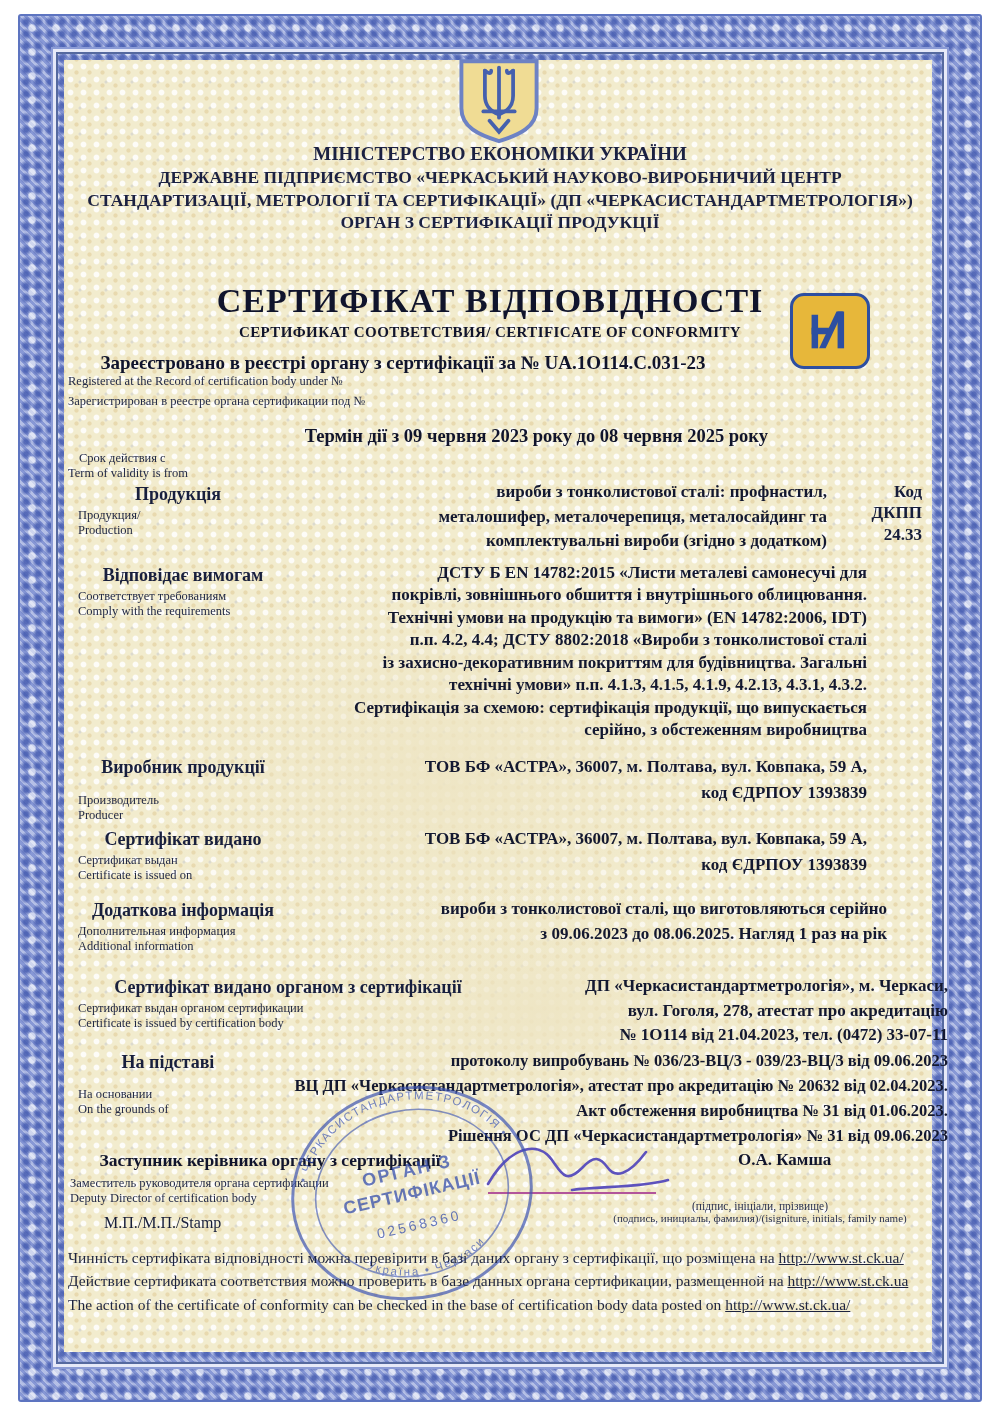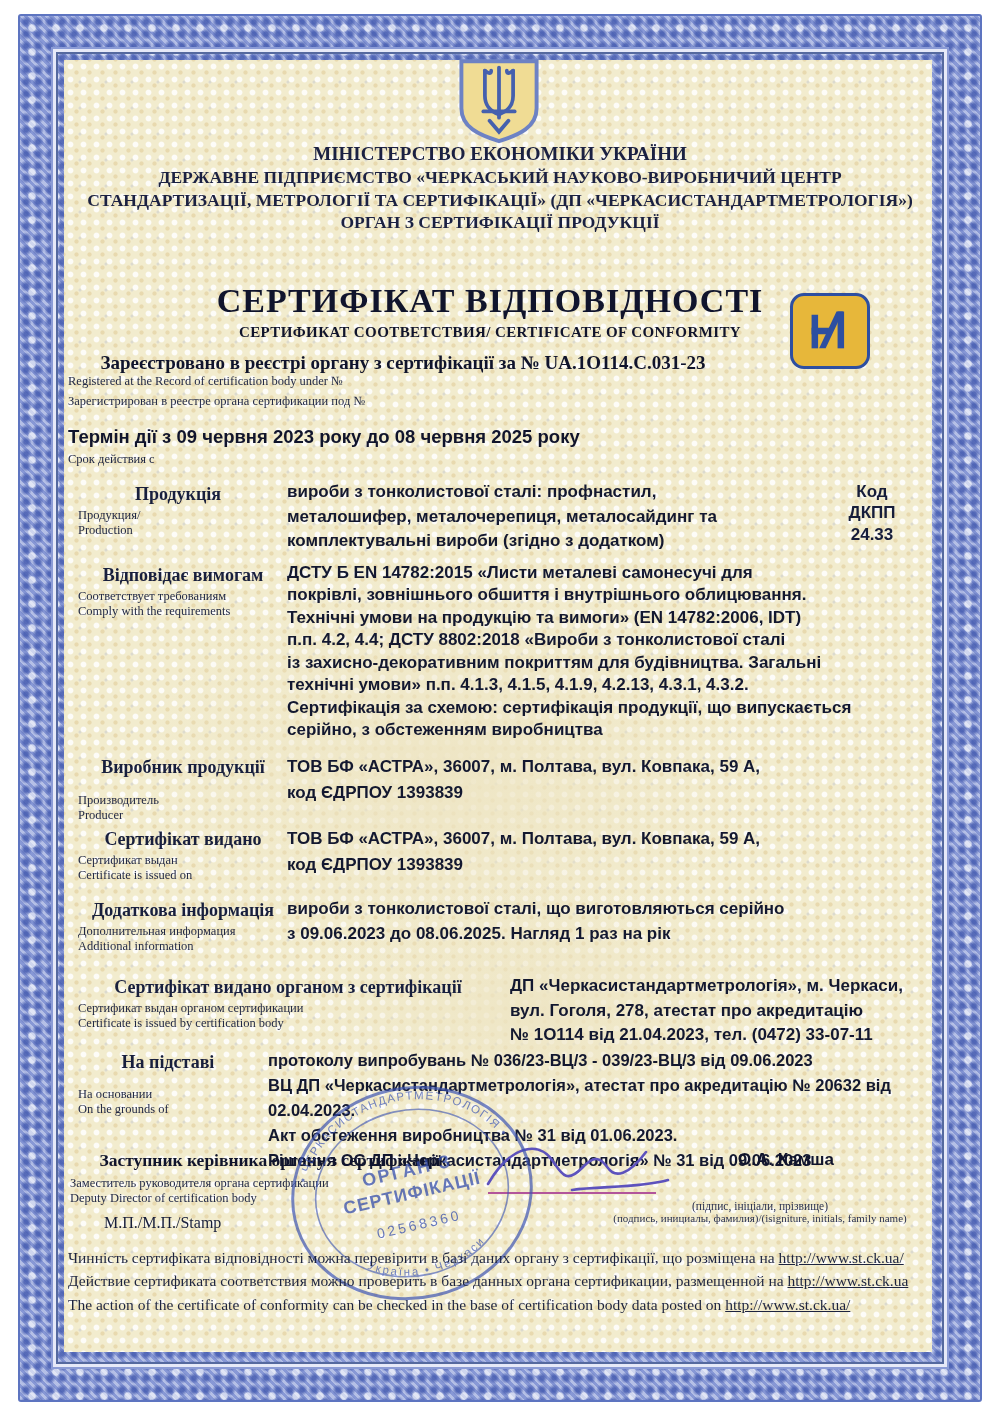--- a/index.html
+++ b/index.html
@@ -26,21 +26,21 @@
       radial-gradient(circle, rgba(196,150,60,.22) 1.6px, rgba(196,150,60,0) 2.6px),
       radial-gradient(circle, rgba(120,140,210,.18) 1px, rgba(120,140,210,0) 2px);
     background-size:13px 13px,13px 13px,26px 26px;
     background-position:0 0,6px 6px,3px 9px;}
   .blotch{position:absolute;border-radius:50%;pointer-events:none;
     background:radial-gradient(ellipse at center, rgba(238,229,196,.95), rgba(238,229,196,0) 70%);}
 
   .abs{position:absolute;}
   .center{text-align:center;}
   .serif-b{font-family:"Liberation Serif",serif;font-weight:bold;text-align:center;}
-  .sans-b{font-family:Liberation Sans, sans-serif;font-weight:bold;}
+  .sans-b{font-family:Liberation Serif, serif;font-weight:bold;text-align:right;}
   .small{font-size:12.5px;line-height:1.18;color:#232a46;}
   .label{font-size:18px;line-height:1.1;color:#181f3d;}
   .value{font-size:17px;line-height:1.35;white-space:pre-line;color:#131830;}
 
   .hdr-line{line-height:1.28;color:#1b2142;}
   .title{font-size:34px;letter-spacing:1px;color:#10142c;}
   .subtitle{font-size:15px;letter-spacing:.4px;color:#10142c;}
 
   .logo-box{width:74px;height:70px;background:#e7b73a;border:3px solid #2d4fa1;border-radius:14px;
             display:flex;align-items:center;justify-content:center;}
@@ -105,21 +105,22 @@
   </div>
 
   <div class="abs" style="left:68px;top:352px;width:670px;">
     <div class="serif-b" style="font-size:19px;color:#10142c;">Зареєстровано в реєстрі органу з сертифікації за № UA.1О114.С.031-23</div>
     <div class="small">Registered at the Record of certification body under №</div>
     <div class="small" style="margin-top:5px;">Зарегистрирован в реестре органа сертификации под №</div>
   </div>
 
   <div class="abs" style="left:68px;top:426px;width:700px;">
     <div class="sans-b" style="font-size:18.5px;color:#10142c;">Термін дії з 09 червня 2023 року до 08 червня 2025 року</div>
-    <div class="small" style="margin-top:4px;">Срок действия с</div>
+    <div class="small" style="margin-top:4px;margin-left:11px;">Срок действия с</div>
+    <div class="small">Term of validity is from</div>
   </div>
 
   <div class="abs value sans-b" style="left:287px;top:480px;width:540px;line-height:1.45;">вироби з тонколистової сталі: профнастил,
 металошифер, металочерепиця, металосайдинг та
 комплектувальні вироби (згідно з додатком)</div>
   <div class="abs" style="left:78px;top:485px;width:200px;">
     <div class="label serif-b">Продукція</div>
     <div class="small" style="margin-top:3px;">Продукция/</div>
     <div class="small">Production</div>
   </div>
@@ -165,21 +166,21 @@
     <div class="small">Additional information</div>
   </div>
   <div class="abs value sans-b" style="left:287px;top:897px;width:600px;line-height:1.45;">вироби з тонколистової сталі, що виготовляються серійно
 з 09.06.2023 до 08.06.2025. Нагляд 1 раз на рік</div>
 
   <div class="abs" style="left:78px;top:978px;width:420px;">
     <div class="label serif-b">Сертифікат видано органом з сертифікації</div>
     <div class="small" style="margin-top:3px;">Сертификат выдан органом сертификации</div>
     <div class="small">Certificate is issued by certification body</div>
   </div>
-  <div class="abs value sans-b" style="left:510px;top:974px;width:410px;line-height:1.45;">ДП «Черкасистандартметрологія», м. Черкаси,
+  <div class="abs value sans-b" style="left:538px;top:974px;width:410px;line-height:1.45;">ДП «Черкасистандартметрологія», м. Черкаси,
 вул. Гоголя, 278, атестат про акредитацію
 № 1О114 від 21.04.2023, тел. (0472) 33-07-11</div>
 
   <div class="abs" style="left:78px;top:1053px;width:180px;">
     <div class="label serif-b">На підставі</div>
     <div class="small" style="margin-top:14px;">На основании</div>
     <div class="small">On the grounds of</div>
   </div>
   <div class="abs value sans-b" style="left:268px;top:1048px;width:680px;font-size:16.5px;line-height:1.52;">протоколу випробувань № 036/23-ВЦ/3 - 039/23-ВЦ/3 від 09.06.2023
 ВЦ ДП «Черкасистандартметрологія», атестат про акредитацію № 20632 від 02.04.2023.

